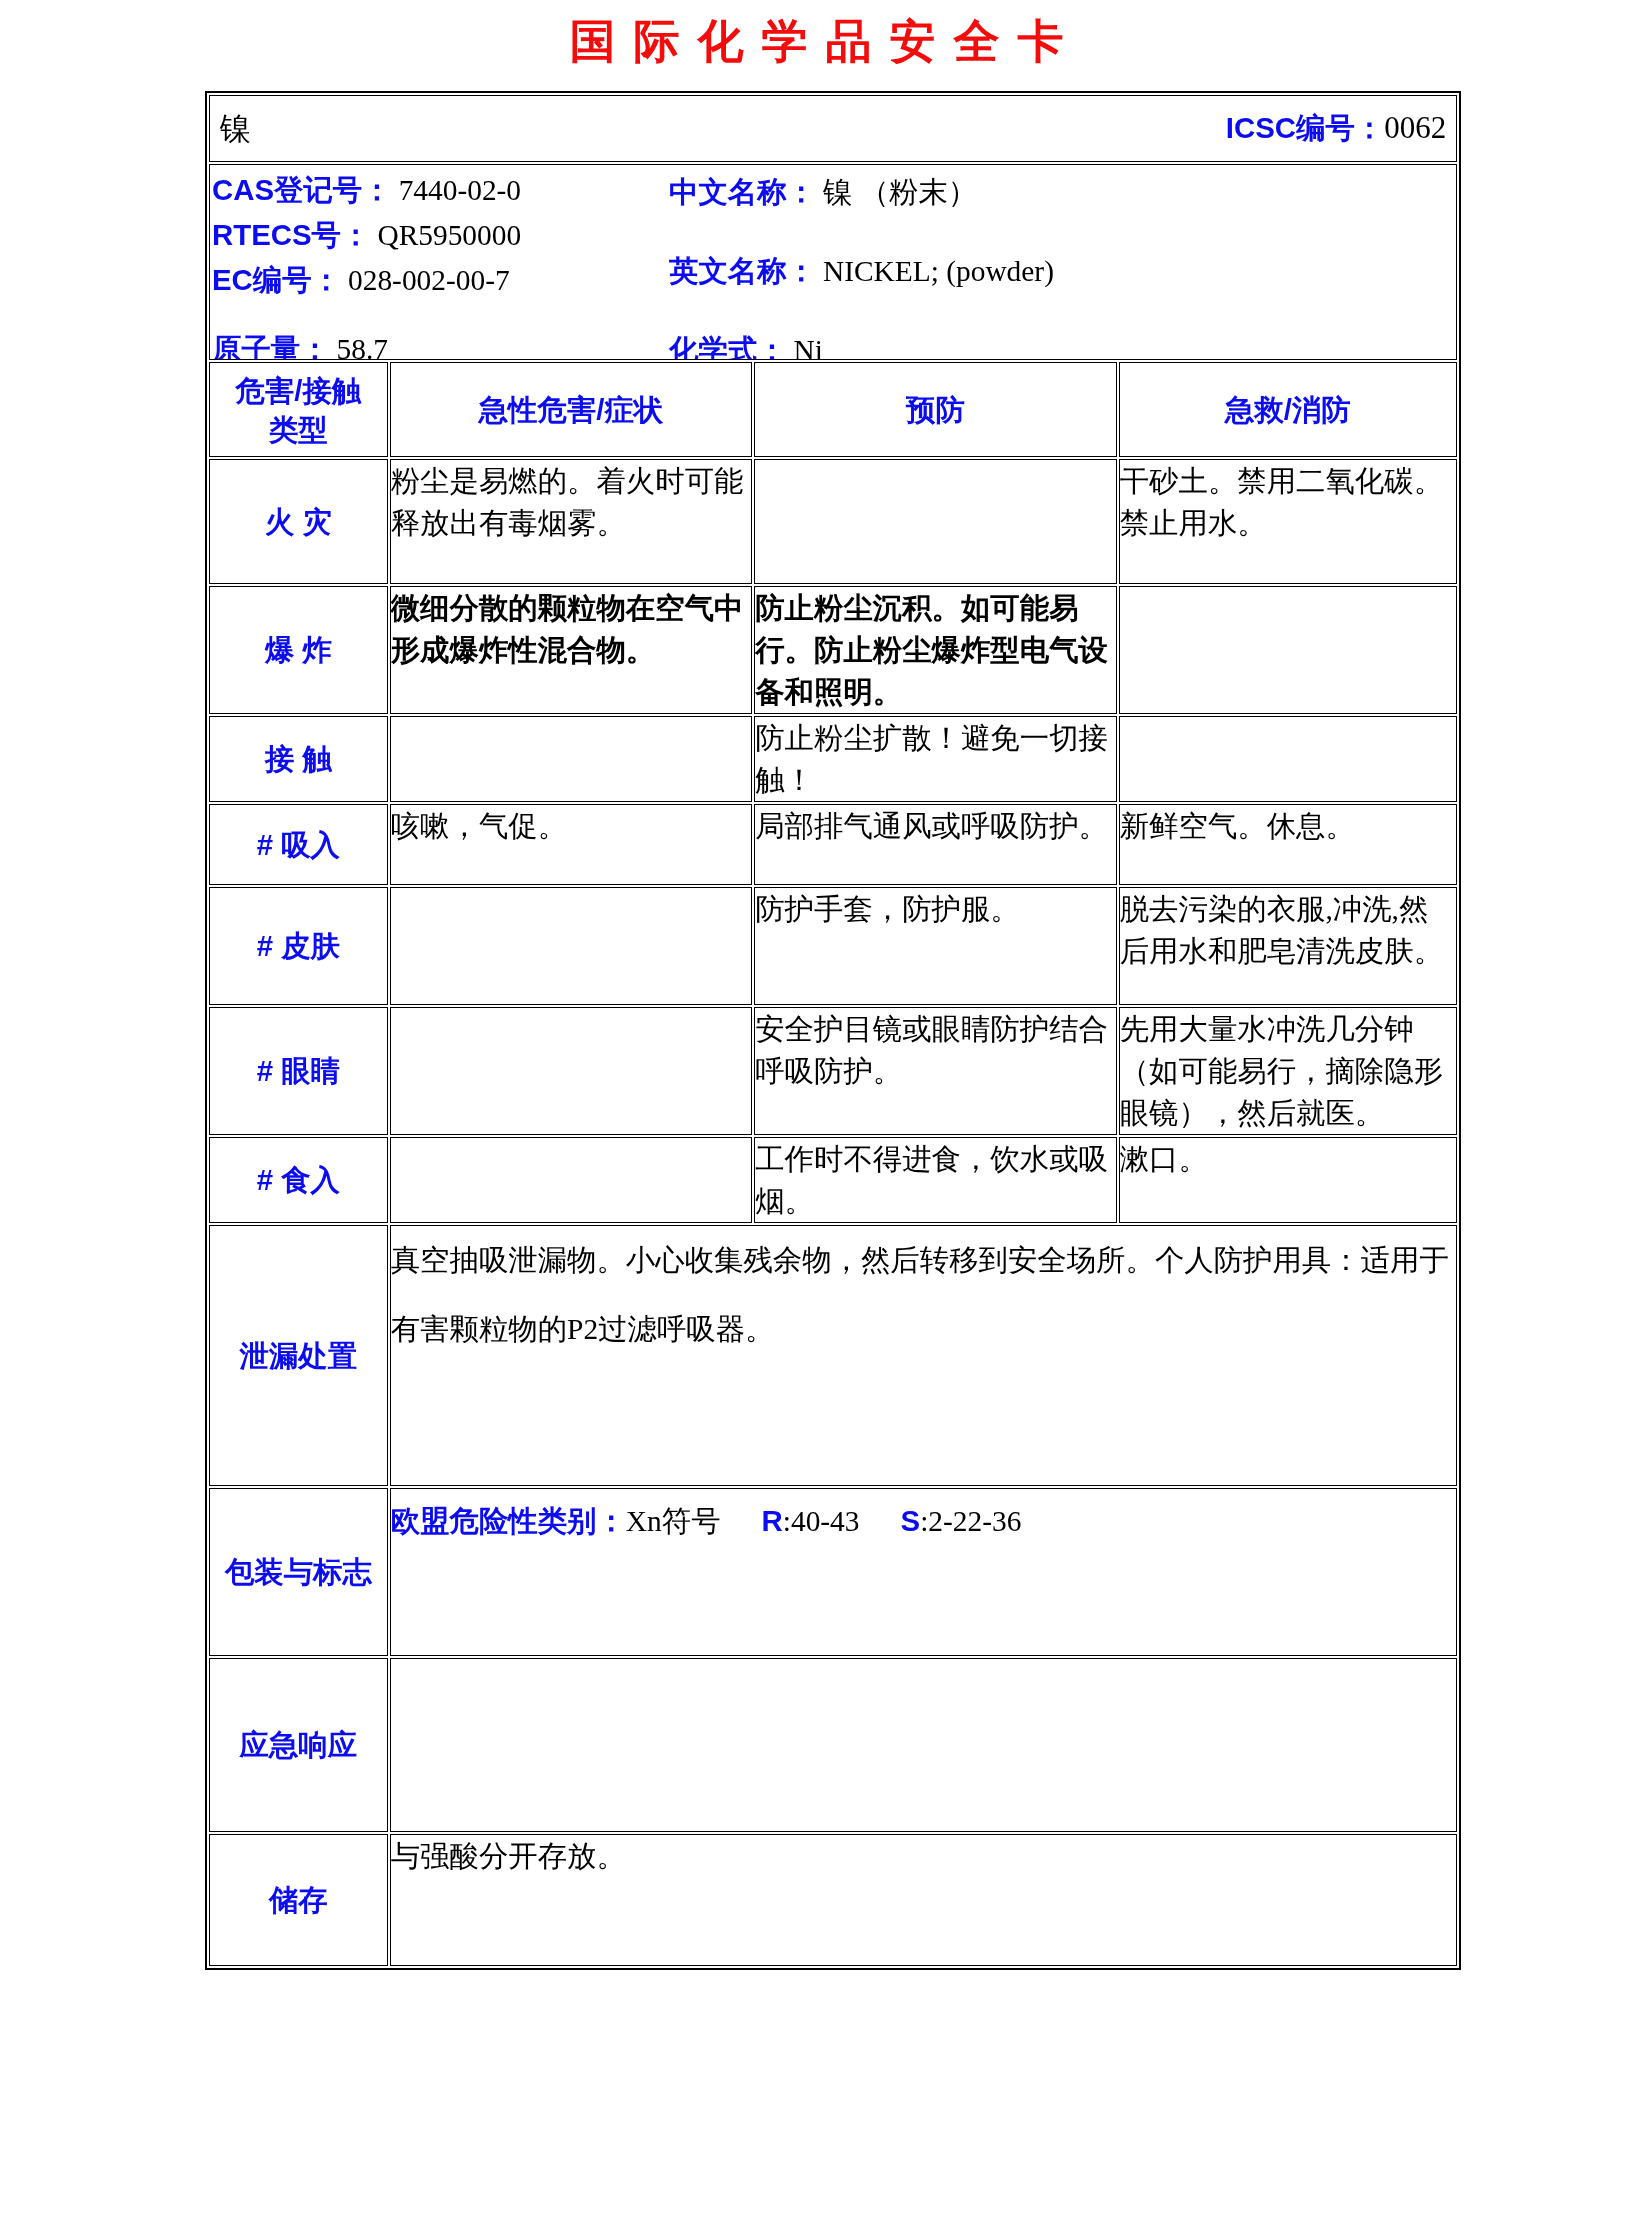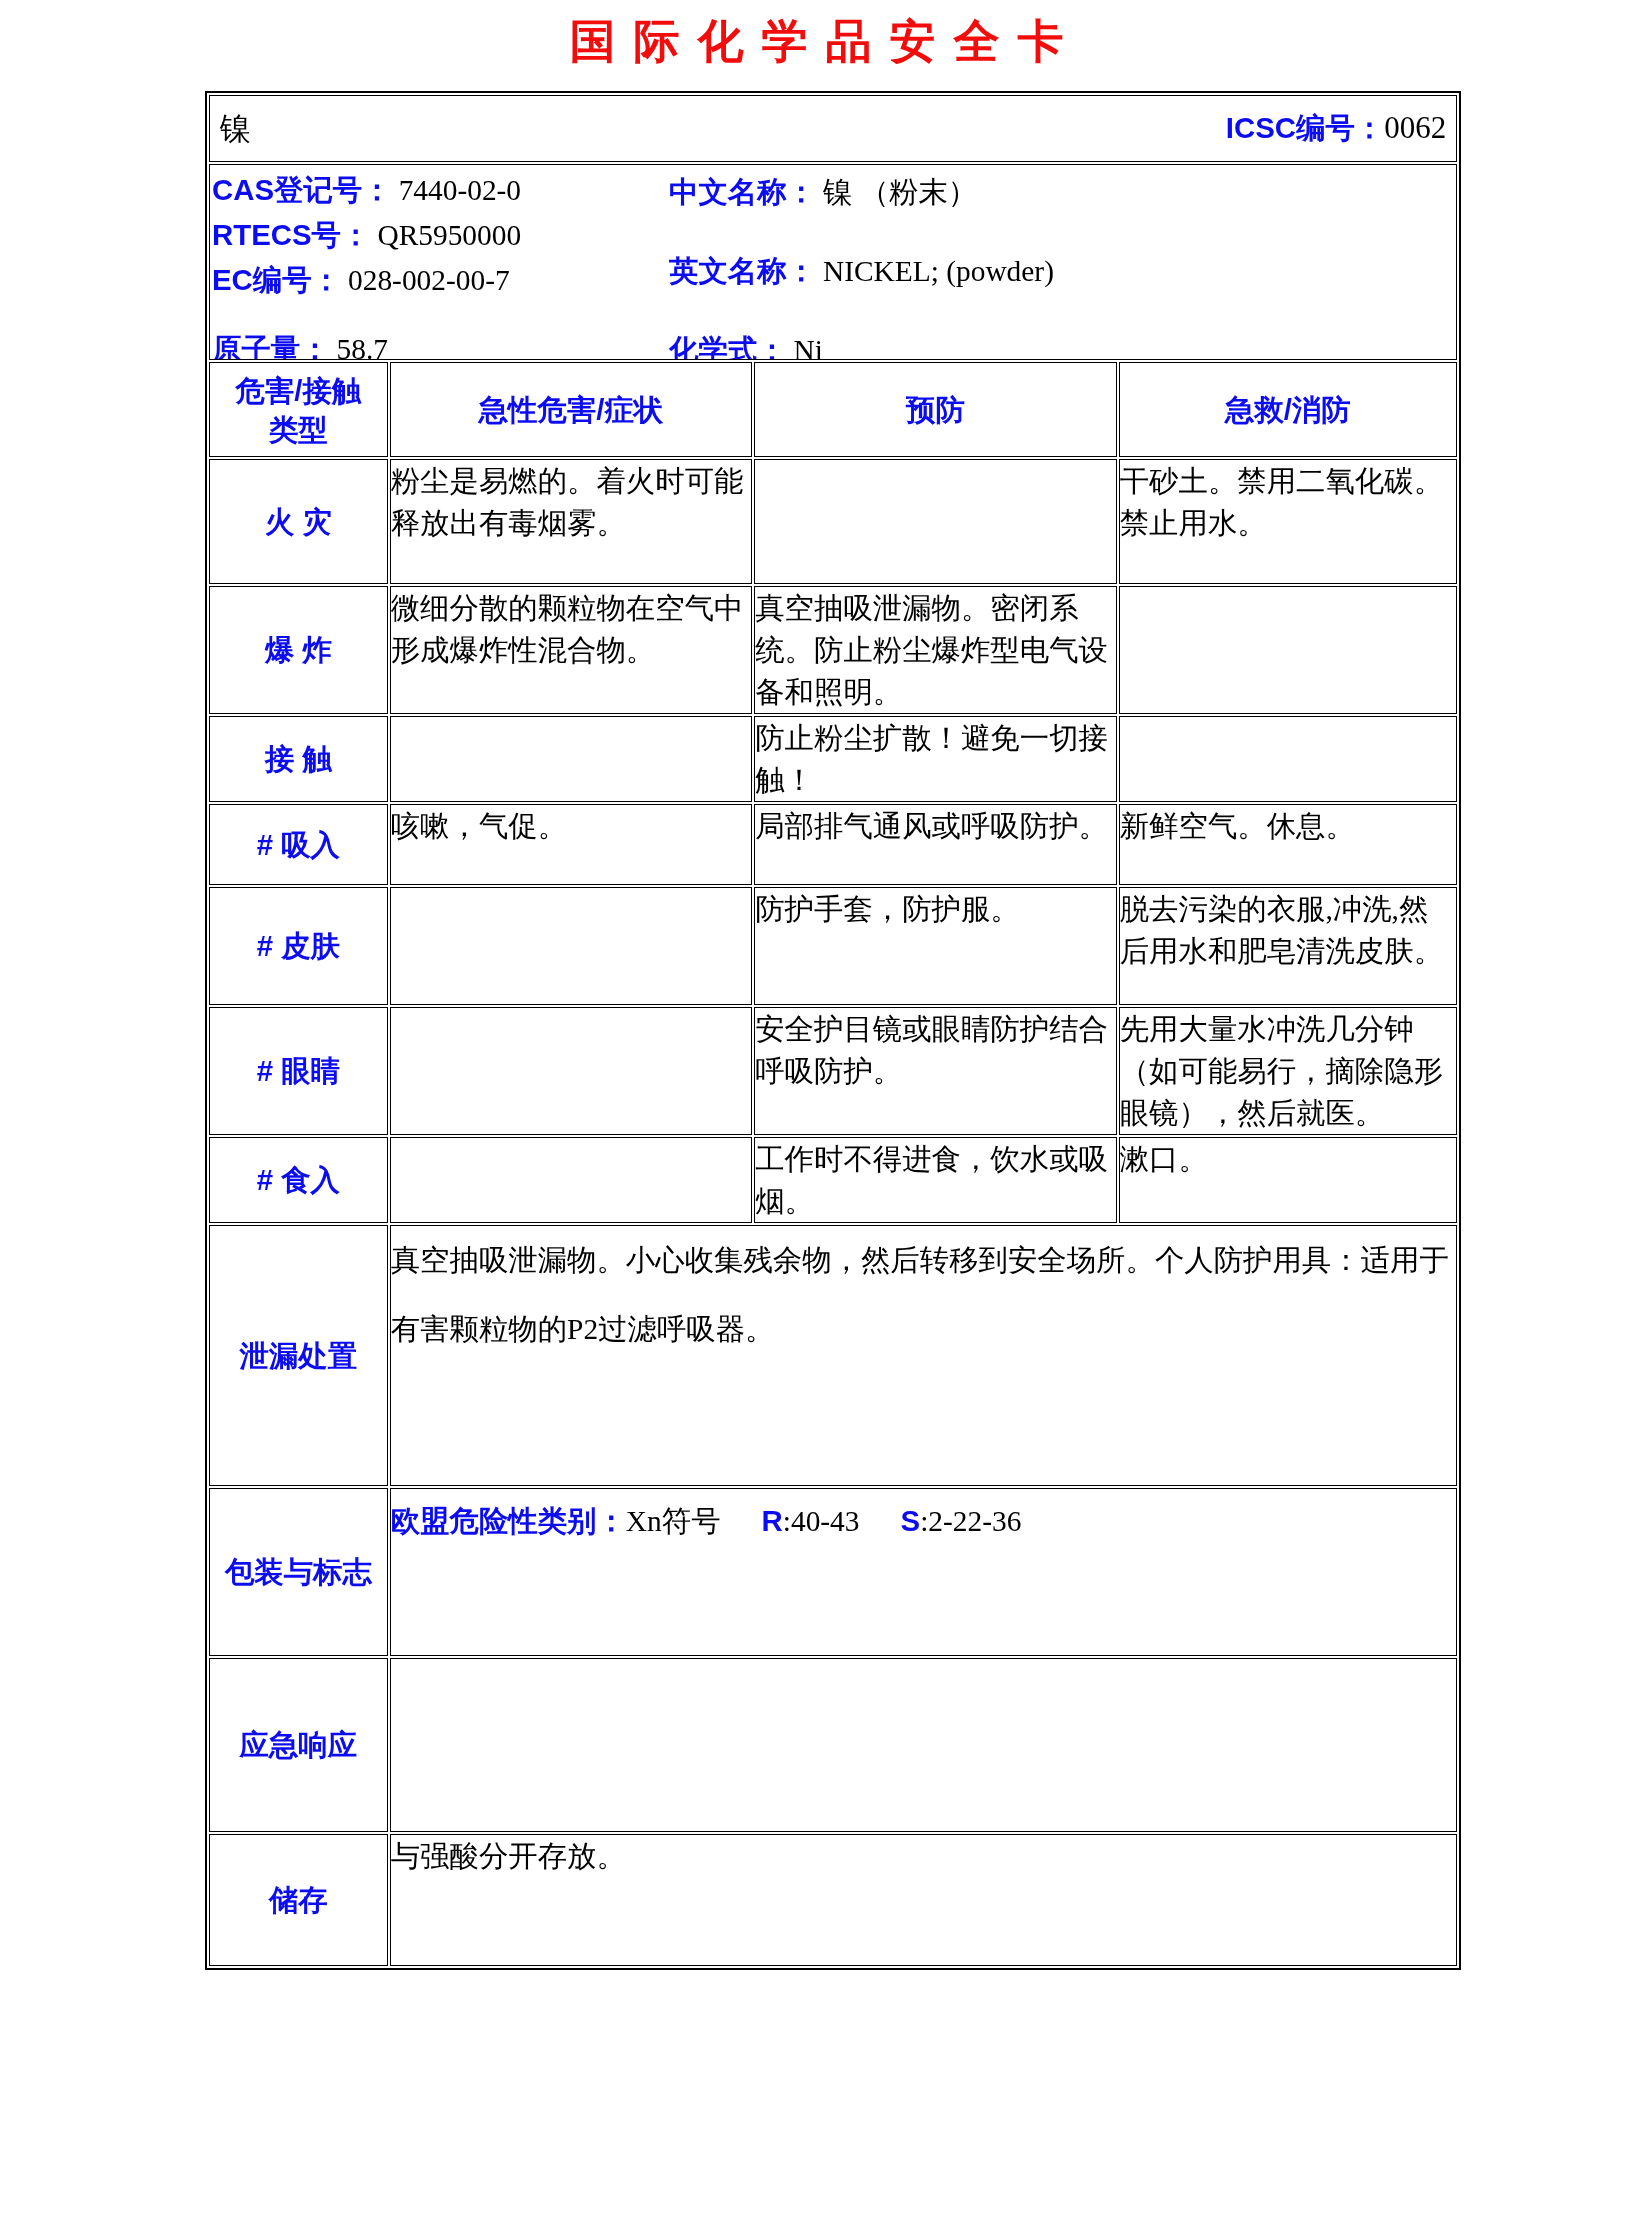--- a/index.html
+++ b/index.html
@@ -84,21 +84,21 @@
     line-height:36px;
   }
   .ct{
     font-family:var(--serif);
     font-size:29.4px;
     line-height:42px;
     padding:0.7px 5.6px 0 5.6px;
     color:var(--black);
   }
   .h-fire td{height:123px;}
-  .h-expl td{height:119px;}
+  .h-expl td{height:119px;font-weight:bold;}
   .h-cont td{height:72px;}
   .h-inh  td{height:79px;}
   .h-skin td{height:116px;margin-top:7px;}
   .h-eye  td{height:114px;}
   .h-ing  td{height:80px;}
 
   
   .s-spill td{height:259px;}
   .s-pack  td{height:166px;}
   .s-resp  td{height:172px;}
@@ -162,21 +162,21 @@
 
   <tr class="h-fire">
     <td class="lbl">火 灾</td>
     <td class="ct">粉尘是易燃的。着火时可能释放出有毒烟雾。</td>
     <td class="ct"></td>
     <td class="ct">干砂土。禁用二氧化碳。禁止用水。</td>
   </tr>
   <tr class="h-expl">
     <td class="lbl">爆 炸</td>
     <td class="ct">微细分散的颗粒物在空气中形成爆炸性混合物。</td>
-    <td class="ct">真空抽吸泄漏物。密闭系统。防止粉尘爆炸型电气设备和照明。</td>
+    <td class="ct">防止粉尘沉积。如可能易行。防止粉尘爆炸型电气设备和照明。</td>
     <td class="ct"></td>
   </tr>
   <tr class="h-cont">
     <td class="lbl">接 触</td>
     <td class="ct"></td>
     <td class="ct">防止粉尘扩散！避免一切接触！</td>
     <td class="ct"></td>
   </tr>
   <tr class="h-inh">
     <td class="lbl"># 吸入</td>

